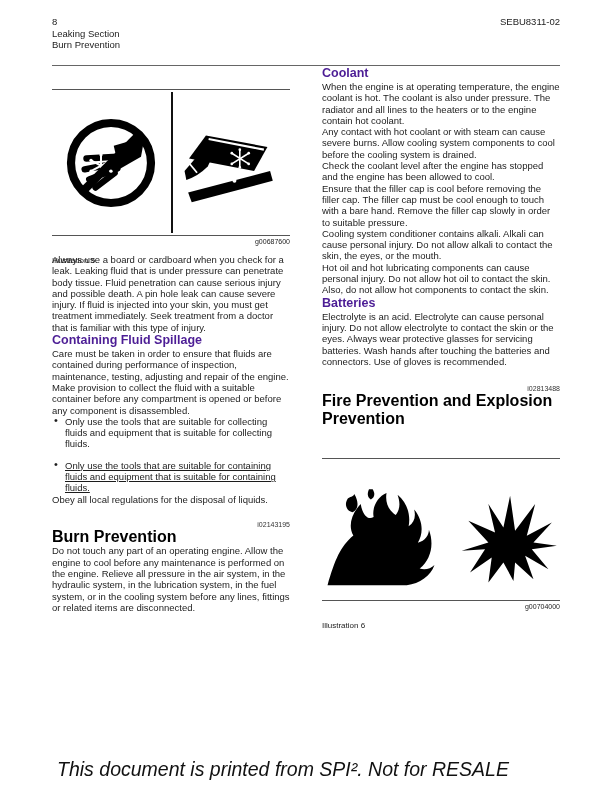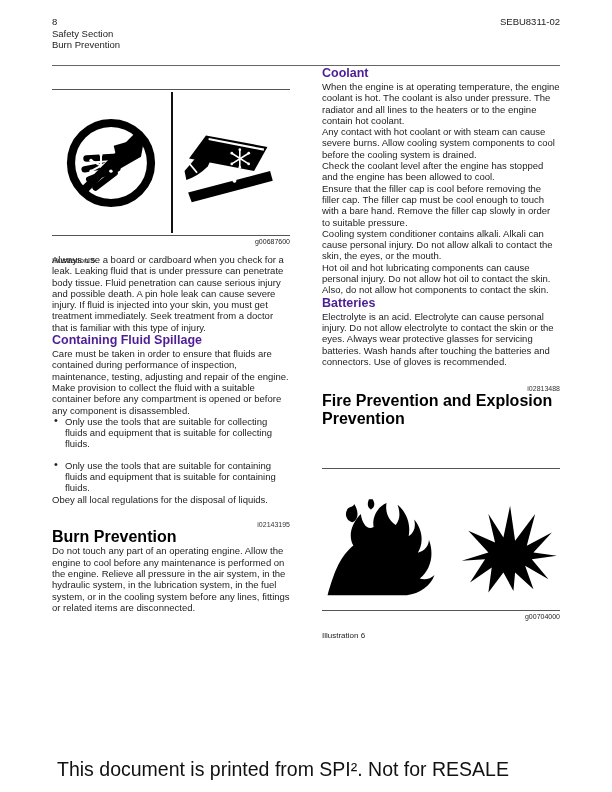--- a/index.html
+++ b/index.html
@@ -29,21 +29,21 @@
   }
   .illus5-frame{height:145px;}
   .illus6-frame{height:143px;align-items:flex-end;justify-content:center;gap:18px;padding-bottom:8px;box-sizing:border-box;}
   .illus-divider{position:absolute;left:50%;top:2px;bottom:2px;width:2px;background:#111;}
   .caption-row{position:relative;height:18px;}
   .cap-label{position:absolute;left:0;top:20px;font-size:8px;color:#222;}
   .cap-g{position:absolute;right:0;top:2px;font-size:7px;color:#222;}
   
   ul.bullets{list-style:none;margin:0;padding:0;}
   ul.bullets li{position:relative;padding-left:13px;font-size:9.5px;line-height:11.3px;}
-  ul.bullets li + li{margin-top:10px;}
+  ul.bullets li + li{margin-top:10px;text-decoration:underline;}
   ul.bullets li::before{content:"\2022";position:absolute;left:2px;top:-1px;font-size:11px;}
   
   .m-illus5{margin-top:23px;}
   .m-leak{margin-top:11px;}
   .m-contain-h{margin-top:13px;}
   .m-contain-p{margin-top:8px;}
   .m-bullets{margin-top:12px;}
   .m-disposal{margin-top:11px;}
   .m-id-left{margin-top:16px;}
   .m-burn-h{margin-top:5px;}
@@ -51,36 +51,36 @@
   
   .m-coolant-h{margin-top:9px;}
   .m-p-first{margin-top:9px;}
   .m-p{margin-top:11px;}
   .m-oils-h{margin-top:12px;}
   .m-oils-p{margin-top:8px;}
   .m-batt-h{margin-top:12px;}
   .m-batt-p{margin-top:7px;}
   .m-id-right{margin-top:18px;}
   .m-fire-h{margin-top:6px;}
-  .m-illus6{margin-top:41px;}
+  .m-illus6{margin-top:31px;}
   
   .footer{
     position:absolute;left:0;width:566px;top:757px;text-align:center;
-    font-size:19.5px;line-height:24px;color:#111;
+    font-size:19.5px;line-height:24px;color:#111;font-style:italic;
   }
 </style>
 </head>
 <body>
 
 <div class="page">
 
   <div class="hdr">
     <div class="hdr-left">
       <div>8</div>
-      <div>Safety Section</div>
+      <div>Leaking Section</div>
       <div>Burn Prevention</div>
     </div>
     <div class="hdr-right">SEBU8311-02</div>
   </div>
   <div class="hdr-rule"></div>
 
   <div class="col col-left">
 
     <figure class="m-illus5">
       <div class="illus-frame illus5-frame">

